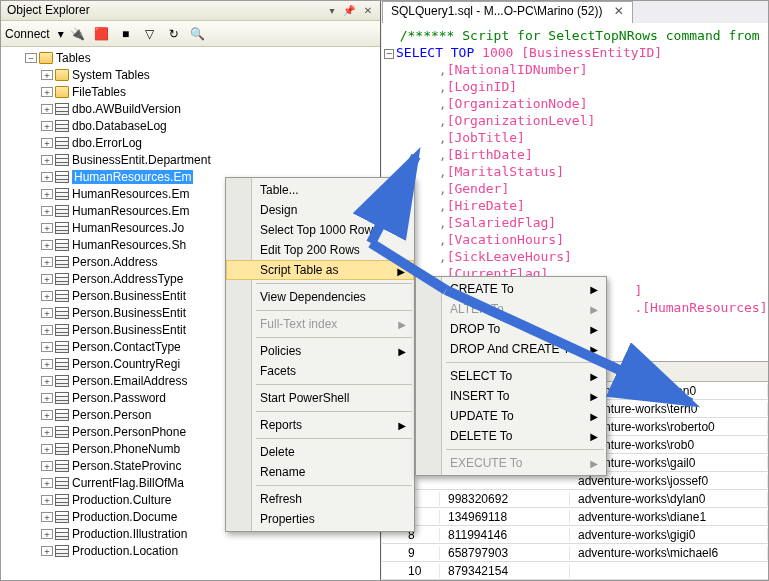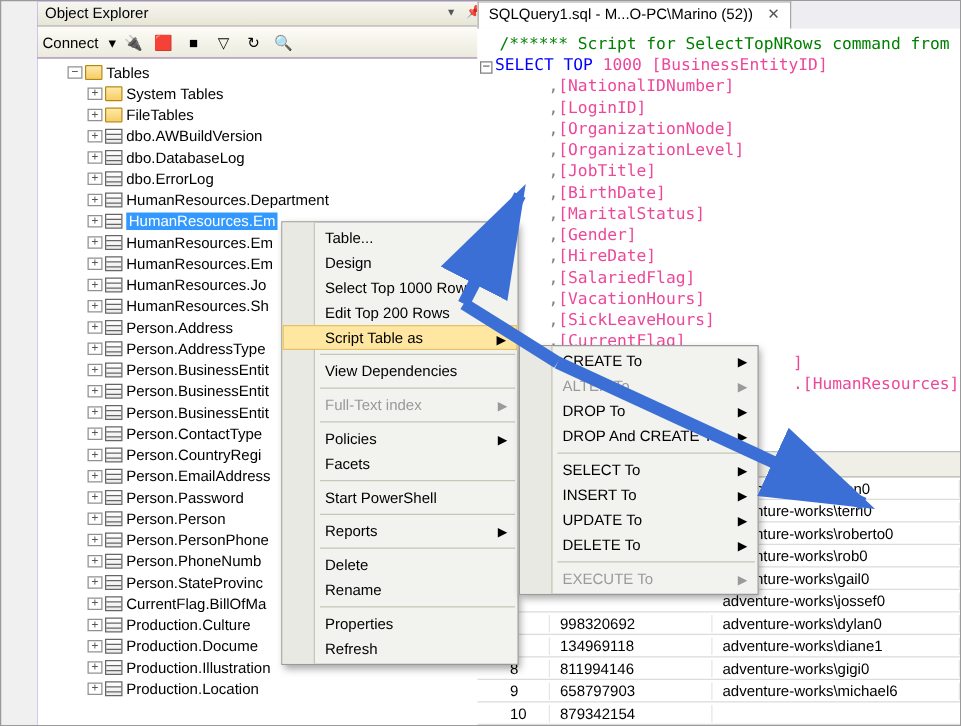--- a/index.html
+++ b/index.html
@@ -1,18 +1,18 @@
 <!DOCTYPE html>
 <html><head>
 <meta charset="utf-8">
 <style>
   *{box-sizing:border-box;margin:0;padding:0;}
   body{font-family:"Segoe UI",Tahoma,sans-serif;font-size:12px;background:#f0f0f0;color:#000;width:769px;height:581px;overflow:hidden;position:relative;border:1px solid #9a9a9a;}
   
-  .left-panel{position:absolute;left:0;top:0;width:380px;height:100%;background:#6d28d9;border-right:1px solid #666;margin-left:29px;}
+  .left-panel{position:absolute;left:0;top:0;width:380px;height:100%;background:#a3a3a3;border-right:1px solid #666;}
   .oe-title{height:20px;background:linear-gradient(#f7f7f0,#e6e6d8);border-bottom:1px solid #c9c9b0;padding:2px 6px;font-size:12px;position:relative;}
   .oe-title .btns{position:absolute;right:4px;top:1px;font-size:10px;color:#555;display:flex;gap:2px;}
   .oe-title .btns span{width:16px;height:16px;display:inline-flex;align-items:center;justify-content:center;cursor:pointer;}
   .oe-toolbar{height:26px;border-bottom:1px solid #c9c9b0;display:flex;align-items:center;padding:0 4px;gap:4px;background:linear-gradient(#fdfdf7,#eceadd);}
   .oe-toolbar span.lbl{margin-right:4px;}
   .tb-btn{width:20px;height:20px;display:inline-flex;align-items:center;justify-content:center;border-radius:2px;}
   .tree{position:absolute;top:46px;left:0;right:0;bottom:0;overflow:auto;padding:2px 4px;background:#fff;}
   .node{display:flex;align-items:center;height:17px;white-space:nowrap;font-size:12px;}
   .exp{font-family:monospace;color:#555;width:12px;text-align:center;margin-right:2px;border:1px solid #919191;font-size:9px;line-height:8px;height:10px;display:inline-block;background:#fff;}
   .icon-folder{width:14px;height:12px;margin-right:3px;display:inline-block;border:1px solid #b8860b;background:linear-gradient(#ffe9a8,#f5ce65);border-radius:1px;}
@@ -104,21 +104,21 @@
         <span class="text">dbo.DatabaseLog</span>
       </div>
       <div class="node" style="padding-left: 36px;">
         <span class="exp">+</span>
         <span class="icon-tbl"></span>
         <span class="text">dbo.ErrorLog</span>
       </div>
       <div class="node" style="padding-left: 36px;">
         <span class="exp">+</span>
         <span class="icon-tbl"></span>
-        <span class="text">HumanResources.Department</span>
+        <span class="text">BusinessEntit.Department</span>
       </div>
       <div class="node sel" style="padding-left: 36px;">
         <span class="exp">+</span>
         <span class="icon-tbl"></span>
         <span class="text">HumanResources.Em</span>
       </div>
       <div class="node" style="padding-left: 36px;">
         <span class="exp">+</span>
         <span class="icon-tbl"></span>
         <span class="text">HumanResources.Em</span>
@@ -334,22 +334,22 @@
       <li>Policies<span class="arrow-r">▶</span></li>
       <li>Facets</li>
       <li class="sep"></li>
       <li>Start PowerShell</li>
       <li class="sep"></li>
       <li>Reports<span class="arrow-r">▶</span></li>
       <li class="sep"></li>
       <li>Delete</li>
       <li>Rename</li>
       <li class="sep"></li>
+      <li>Refresh</li>
       <li>Properties</li>
-      <li>Refresh</li>
     </ul>
 </div>
 
 <div class="ctx ctx2">
   <div class="ctx-gutter"></div>
   <ul id="ctx2">
       <li>CREATE To<span class="arrow-r">▶</span></li>
       <li class="dis">ALTER To<span class="arrow-r">▶</span></li>
       <li>DROP To<span class="arrow-r">▶</span></li>
       <li>DROP And CREATE To<span class="arrow-r">▶</span></li>

